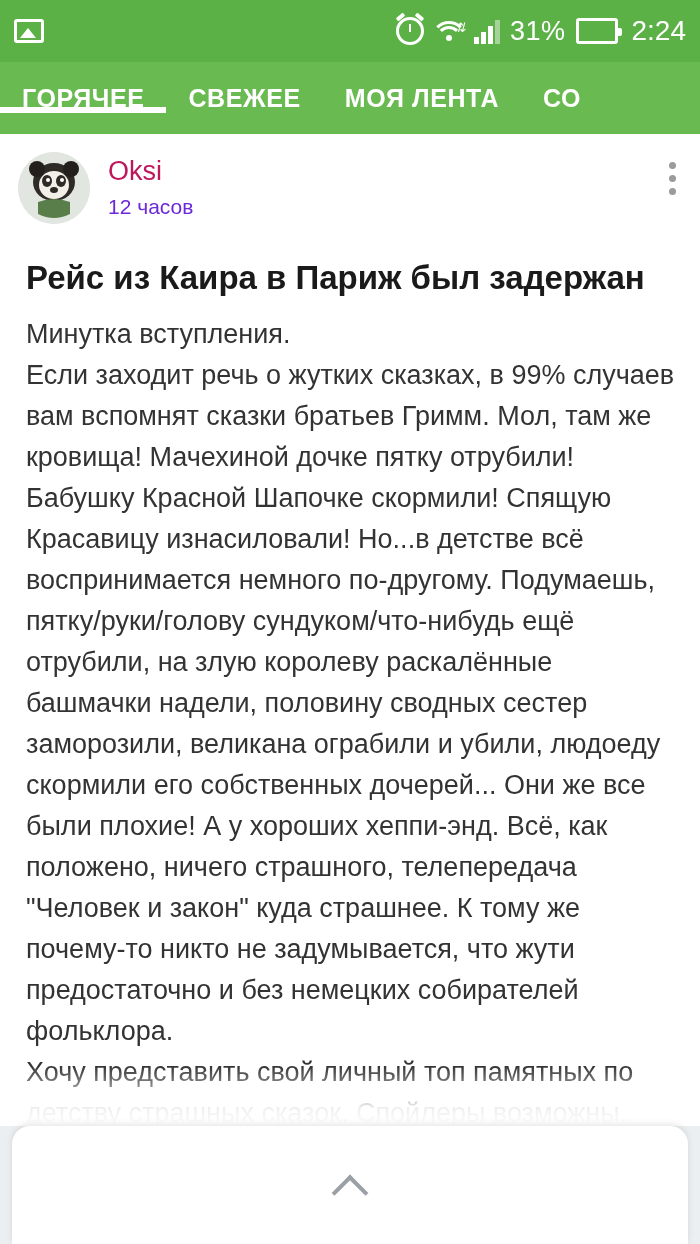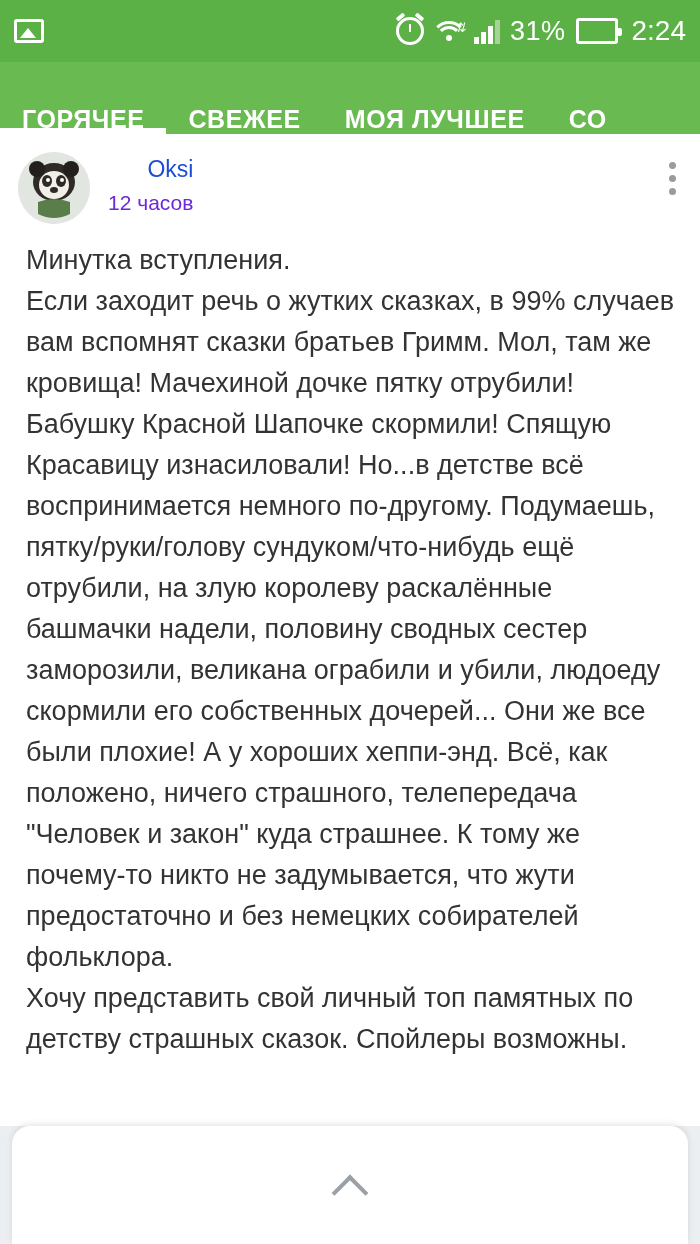--- a/index.html
+++ b/index.html
@@ -156,21 +156,21 @@
     font-size: 28px;
     font-weight: normal;
     margin-left: 4px;
   }
 
   
   .tabbar {
     height: 72px;
     background: #6aba52;
     display: flex;
-    align-items: flex-end;
+    align-items: center;
     overflow: hidden;
     white-space: nowrap;
   }
   .tab {
     display: flex;
     align-items: center;
     padding: 0 22px;
     color: #ffffff;
     font-size: 25px;
     font-weight: bold;
@@ -205,23 +205,22 @@
     background: #dfe3de;
     overflow: hidden;
     flex: 0 0 auto;
     position: relative;
   }
   .meta {
     margin-left: 18px;
     padding-top: 4px;
   }
   .author {
-    font-size: 23px;
-    color: #1d4ed8;
-    text-align: right;
+    font-size: 27px;
+    color: #be185d;
   }
   .timestamp {
     font-size: 21px;
     color: #6d28d9;
     margin-top: 8px;
   }
   .more-btn {
     position: absolute;
     right: 24px; top: 28px;
     width: 8px;
@@ -323,21 +322,21 @@
 </div>
 
 <div class="tabbar">
   <div class="tab active">
     <span>ГОРЯЧЕЕ</span>
   </div>
   <div class="tab">
     <span>СВЕЖЕЕ</span>
   </div>
   <div class="tab">
-    <span>МОЯ ЛУЧШЕЕ</span>
+    <span>МОЯ ЛЕНТА</span>
   </div>
   <div class="tab">
     <span>СО</span>
   </div>
 </div>
 
 <div class="content">
 
   <div class="post-header">
     <div class="avatar">
@@ -359,20 +358,21 @@
       <div class="author">Oksi</div>
       <div class="timestamp">12 часов</div>
     </div>
     <div class="more-btn">
       <span></span>
         <span></span>
         <span></span>
     </div>
   </div>
 
+  <div class="post-title">Рейс из Каира в Париж был задержан</div>
 
   <div class="post-body">
     <p>Минутка вступления.</p>
     <p>Если заходит речь о жутких сказках, в 99% случаев вам вспомнят сказки братьев Гримм. Мол, там же кровища! Мачехиной дочке пятку отрубили! Бабушку Красной Шапочке скормили! Спящую Красавицу изнасиловали! Но...в детстве всё воспринимается немного по-другому. Подумаешь, пятку/руки/голову сундуком/что-нибудь ещё отрубили, на злую королеву раскалённые башмачки надели, половину сводных сестер заморозили, великана ограбили и убили, людоеду скормили его собственных дочерей... Они же все были плохие! А у хороших хеппи-энд. Всё, как положено, ничего страшного, телепередача "Человек и закон" куда страшнее. К тому же почему-то никто не задумывается, что жути предостаточно и без немецких собирателей фольклора.</p>
     <p>Хочу представить свой личный топ памятных по детству страшных сказок. Спойлеры возможны.</p>
   </div>
 
   <div class="fade"></div>
 </div>
 

